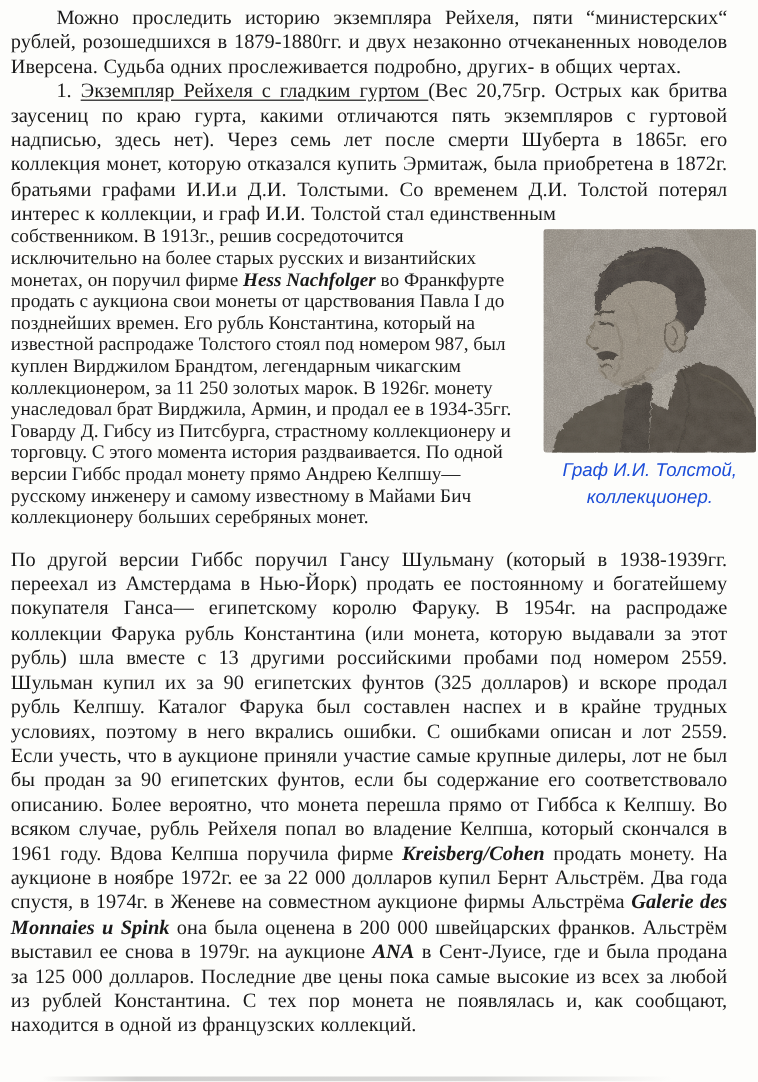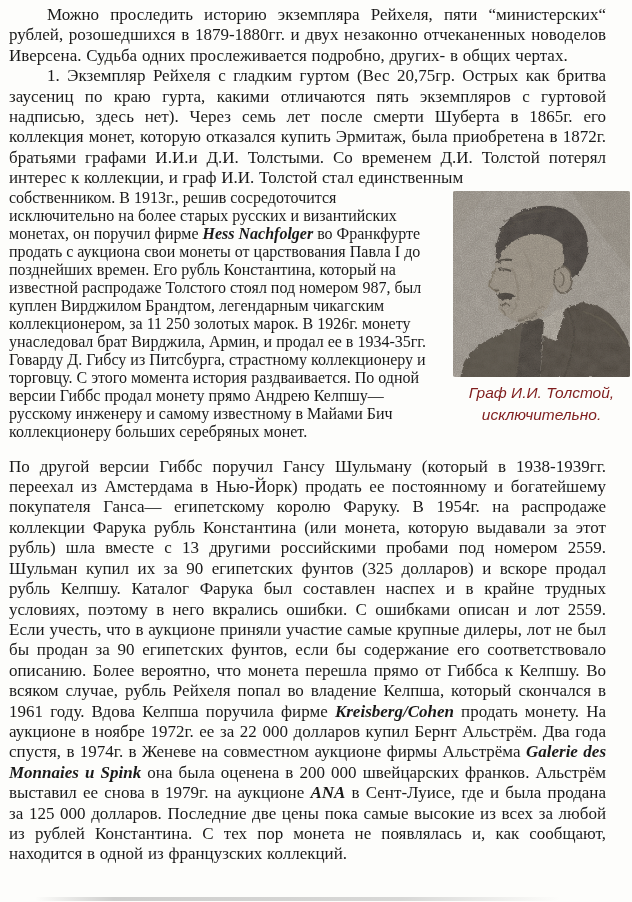--- a/index.html
+++ b/index.html
@@ -18,42 +18,42 @@
     overflow: hidden;
   }
   p.para {
     margin: 0;
     font-size: 17px;
     line-height: 20.4px;
     text-align: justify;
     word-spacing: 0.5px;
   }
   .indent { text-indent: 38px; }
-  .u  { text-underline-offset: 2px; }
+  .u  { text-decoration: underline; text-underline-offset: 2px; }
   .it { font-style: italic; font-weight: bold; }
 
   figure.portrait-figure {
     float: right;
     width: 177px;
     margin: 2px -24px 4px 10px;
     padding: 0;
   }
   .photo {
     display: block;
     width: 177px; height: 186px;
     border-radius: 2px;
   }
   figcaption.caption {
     margin-top: 5px;
     font-family: "Liberation Sans", sans-serif;
     font-style: italic;
     font-size: 15.5px;
     line-height: 22px;
     text-align: center;
-    color: #7f1d1d;
+    color: #1d4ed8;
   }
   .scan-smudge {
     position: absolute;
     left: 35px; bottom: 1px;
     width: 525px; height: 4px;
     background: linear-gradient(90deg, rgba(120,120,120,0) 0%, rgba(120,120,120,.35) 15%, rgba(120,120,120,.28) 70%, rgba(120,120,120,0) 100%);
     border-radius: 2px;
   }
 </style>
 </head>
@@ -104,20 +104,20 @@
           <path d="M47,117 Q52,121 51,124" stroke="#766c58" stroke-width="1.4" fill="none" opacity="0.7"></path>
           <ellipse cx="109" cy="88" rx="9" ry="13" fill="#c7bdab" stroke="#5f5748" stroke-width="1.6"></ellipse>
           <path d="M106,80 Q112,84 109,92 Q107,96 105,94" stroke="#6d6454" stroke-width="1.4" fill="none"></path>
           <path d="M64,129 Q74,128 84,122" stroke="#5c5344" stroke-width="2" fill="none" opacity="0.6"></path>
         </g>
         <rect width="177" height="186" filter="url(#fmottle)" opacity="0.35"></rect>
         <rect width="177" height="186" filter="url(#fgrain)" opacity="0.5"></rect>
       </svg>
       <figcaption class="caption">
         <div>Граф И.И. Толстой,</div>
-        <div>исключительно.</div>
+        <div>коллекционер.</div>
       </figcaption>
     </figure><span>собственником. В 1913г., решив сосредоточится исключительно на более старых русских и византийских монетах, он поручил фирме </span><span class="it">Hess Nachfolger</span><span> во Франкфурте продать с аукциона свои монеты от царствования Павла I до позднейших времен. Его рубль Константина, который на известной распродаже Толстого стоял под номером 987, был куплен Вирджилом Брандтом, легендарным чикагским коллекционером, за 11&nbsp;250 золотых марок. В 1926г. монету унаследовал брат Вирджила, Армин, и продал ее в 1934-35гг. Говарду Д. Гибсу из Питсбурга, страстному коллекционеру и торговцу. С этого момента история раздваивается. По одной версии Гиббс продал монету прямо Андрею Келпшу— русскому инженеру и самому известному в Майами Бич коллекционеру больших серебряных монет.</span><p></p>
 
   <p class="para"><span>По другой версии Гиббс поручил Гансу Шульману (который в 1938-1939гг. переехал из Амстердама в Нью-Йорк) продать ее постоянному и богатейшему покупателя Ганса— египетскому королю Фаруку. В 1954г. на распродаже коллекции Фарука рубль Константина (или монета, которую выдавали за этот рубль) шла вместе с 13 другими российскими пробами под номером 2559. Шульман купил их за 90 египетских фунтов (325 долларов) и вскоре продал рубль Келпшу. Каталог Фарука был составлен наспех и в крайне трудных условиях, поэтому в него вкрались ошибки. С ошибками описан и лот 2559. Если учесть, что в аукционе приняли участие самые крупные дилеры, лот не был бы продан за 90 египетских фунтов, если бы содержание его соответствовало описанию. Более вероятно, что монета перешла прямо от Гиббса к Келпшу. Во всяком случае, рубль Рейхеля попал во владение Келпша, который скончался в 1961 году. Вдова Келпша поручила фирме </span><span class="it">Kreisberg/Cohen</span><span> продать монету. На аукционе в ноябре 1972г. ее за 22&nbsp;000 долларов купил Бернт Альстрём. Два года спустя, в 1974г. в Женеве на совместном аукционе фирмы Альстрёма </span><span class="it">Galerie des Monnaies и Spink</span><span> она была оценена в 200&nbsp;000 швейцарских франков. Альстрём выставил ее снова в 1979г. на аукционе </span><span class="it">ANA</span><span> в Сент-Луисе, где и была продана за 125&nbsp;000 долларов. Последние две цены пока самые высокие из всех за любой из рублей Константина. С тех пор монета не появлялась и, как сообщают, находится в одной из французских коллекций.</span></p>
 
   <div class="scan-smudge"></div>
 </div>
 
 </body></html>

